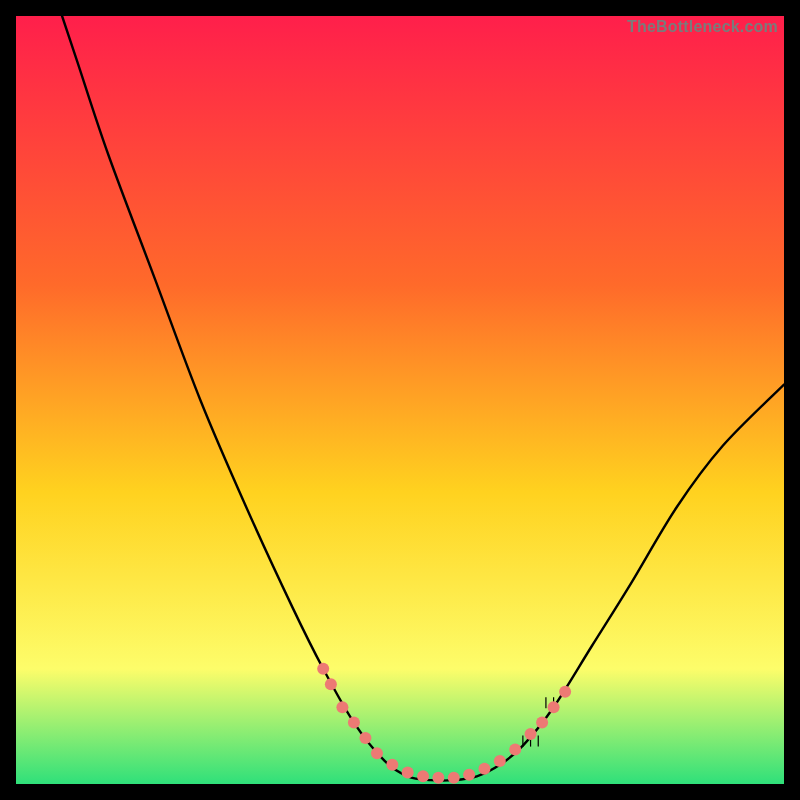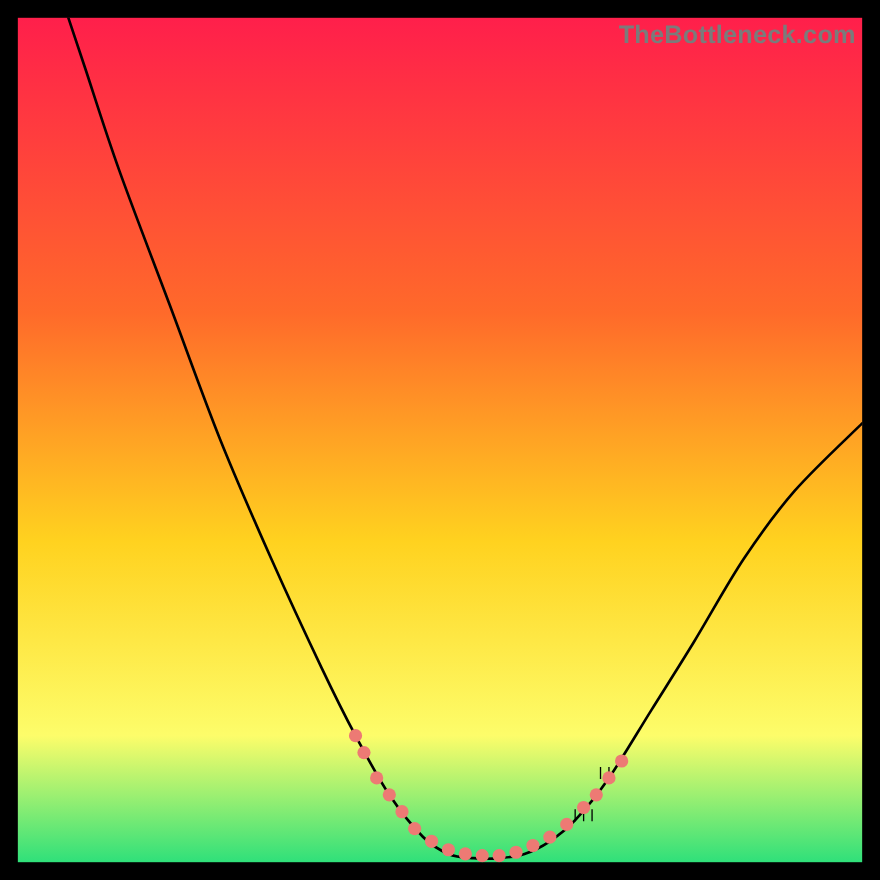--- a/index.html
+++ b/index.html
@@ -23,21 +23,21 @@
     position: absolute;
     left: 0;
     top: 0;
     width: 768px;
     height: 768px;
   }
   .watermark {
     position: absolute;
     top: 2px;
     right: 6px;
-    font-size: 23px;
+    font-size: 16px;
     font-weight: 600;
     color: #7b7b7b;
     letter-spacing: 0.2px;
     font-family: Arial, Helvetica, sans-serif;
     margin-left: 28px;
   }
   svg {
     display: block;
   }
 </style>

